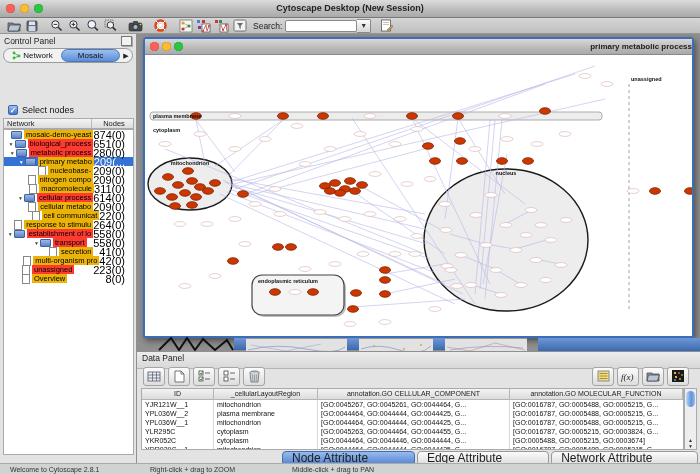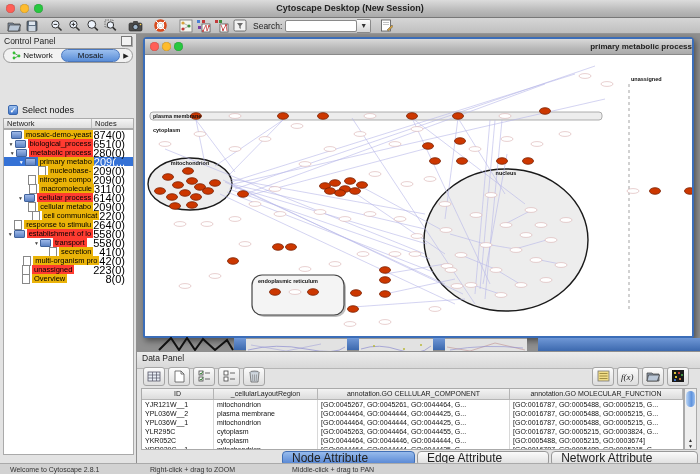--- a/index.html
+++ b/index.html
@@ -42,21 +42,21 @@
   #dropdown-value{flex:1;font-size:8px;color:#111;padding-left:5px;white-space:nowrap;overflow:hidden;}
   #dropdown-stepper{width:13px;height:13px;margin-right:1px;border-radius:3px;background:linear-gradient(#9ec2f0,#4f83d2);
      color:#fff;font-size:5px;line-height:6px;text-align:center;}
   #checkbox-row{left:8px;top:71px;display:flex;align-items:center;gap:4px;}
   #checkbox{width:10px;height:10px;border-radius:2px;background:linear-gradient(#9ec2f0,#3f74c8);border:1px solid #3a67ad;
      color:#fff;font-size:8px;line-height:10px;text-align:center;font-weight:bold;box-sizing:border-box;}
   #checkbox-label{font-size:9px;color:#111;}
   #tree-colhead{left:3px;top:84px;width:131px;height:11px;display:flex;background:linear-gradient(#f4f4f4,#ddd);
      border:1px solid #aaa;box-sizing:border-box;font-size:7.5px;color:#222;}
   #tree-colhead .c-net{flex:1;padding-left:3px;border-right:1px solid #bbb;}
-  #tree-colhead .c-nodes{width:38px;padding-left:3px;}
+  #tree-colhead .c-nodes{width:38px;padding-left:3px;text-align:center;}
   #network-tree{left:3px;top:95px;width:131px;height:326px;background:#fff;border:1px solid #aaa;box-sizing:border-box;overflow:hidden;}
   .tree-row{height:9px;display:flex;align-items:center;font-size:7.5px;white-space:nowrap;}
   .tree-row.sel{background:#3572d6;}
   .tree-row .ind{display:inline-block;height:1px;}
   .tree-row .arrow{width:7px;font-size:5px;color:#444;text-align:center;flex:none;}
   .tree-row.sel .arrow{color:#fff;}
   .ticon{flex:none;margin-right:2px;}
   .tfolder{width:9px;height:6px;background:linear-gradient(#9db8e8,#5c82c4);border:1px solid #41639c;border-radius:1px;}
   .tfile{width:6px;height:8px;background:#fff;border:1px solid #888;}
   .tlabel{padding:0 2px;color:#000;flex:none;max-width:78px;overflow:hidden;}

